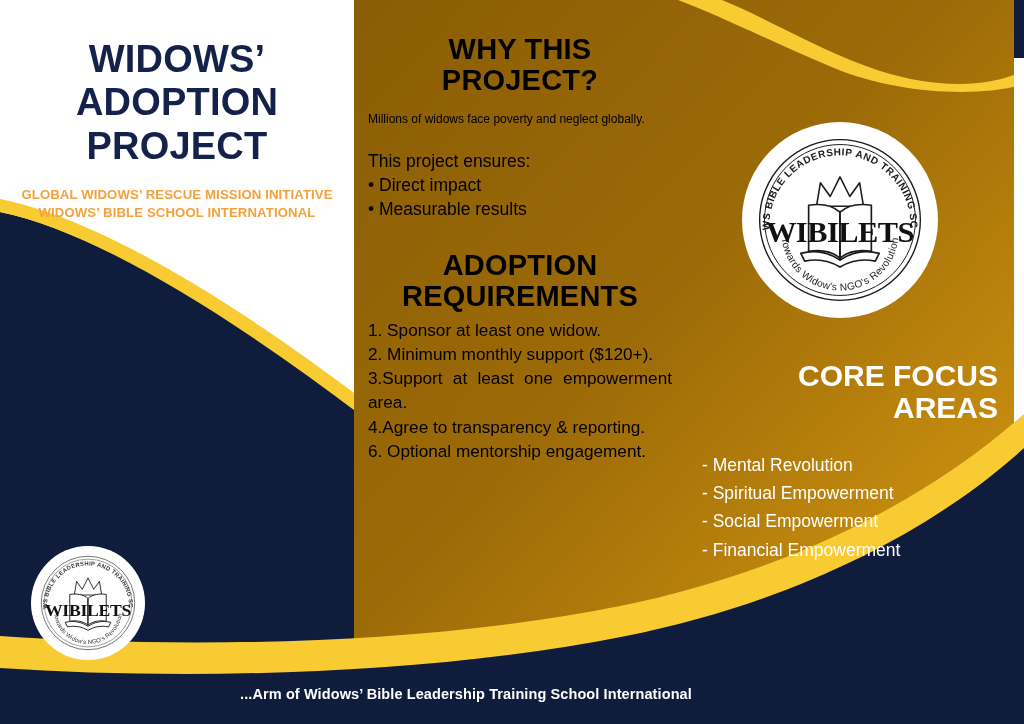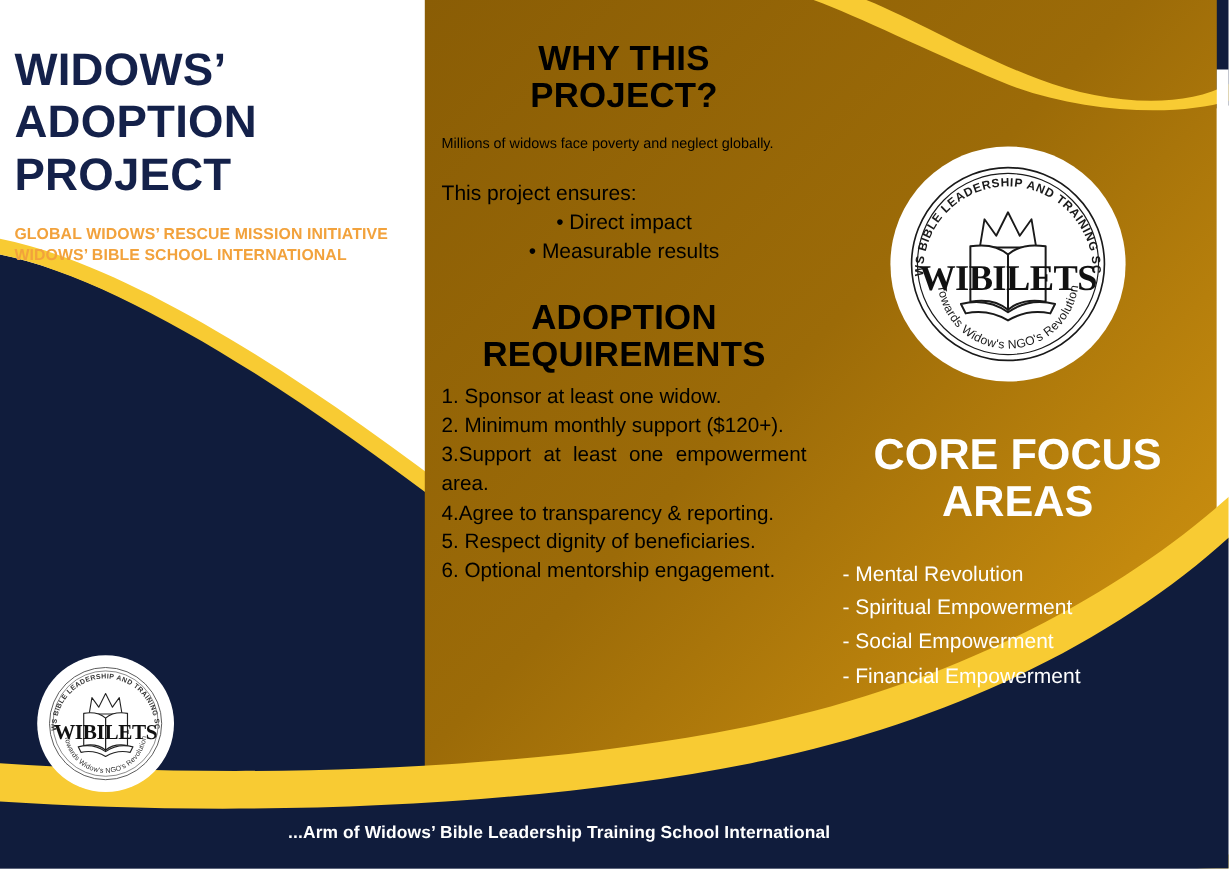--- a/index.html
+++ b/index.html
@@ -14,21 +14,21 @@
     overflow:hidden;
     background:#ffffff;
   }
   #bg-layer{position:absolute;inset:0;width:1024px;height:724px;}
 
   
   .layer{position:absolute;}
 
   #left-col{
     left:0; top:38px; width:354px;
-    text-align:left;
+    text-align:center;
     padding:0 12px;
     box-sizing:border-box;
   }
   #main-title{
     color:#14214a;
     font-size:38px;
     line-height:1.14;
     font-weight:bold;
     letter-spacing:0.2px;
     margin:0;
@@ -66,21 +66,21 @@
     margin:14px 0 0 0;
     text-align:justify;
     font-weight:400;
   }
   .plain-line{
     font-size:17.5px;
     line-height:1.38;
     margin:0;
     font-weight:400;
   }
-  .bullet-list{list-style:none;margin:0;padding:0;text-align:center;}
+  .bullet-list{list-style:none;margin:0;padding:0;}
   .bullet-list li{
     font-size:17.5px;
     line-height:1.38;
     font-weight:400;
   }
   #why-gap{height:22px;}
   #adopt-head{margin-top:28px;}
   .num-list{list-style:none;margin:6px 0 0 0;padding:0;}
   .num-list li{
     font-size:17.2px;
@@ -90,24 +90,24 @@
   .num-list li.justify{text-align:justify;}
 
   
   #right-col{
     left:688px; top:360px; width:320px;
     color:#ffffff;
     padding:0 10px;
     box-sizing:border-box;
   }
   #focus-head{
-    font-size:36px;
+    font-size:30px;
     font-weight:bold;
     line-height:1.08;
-    text-align:center;
+    text-align:right;
     margin:0;
     white-space:pre-line;
   }
   #focus-list{list-style:none;margin:26px 0 0 0;padding:0 0 0 4px;}
   #focus-list li{
     font-size:17.5px;
     line-height:1.62;
     font-weight:400;
   }
 
@@ -198,21 +198,20 @@
     </ul>
 
     <h2 class="sec-head" id="adopt-head">ADOPTION
 REQUIREMENTS</h2>
 
     <ul class="num-list">
       <li>1. Sponsor at least one widow.</li>
       <li>2. Minimum monthly support ($120+).</li>
       <li class="justify">3.Support at least one empowerment area.</li>
       <li>4.Agree to transparency &amp; reporting.</li>
-      <li>5. Respect dignity of beneficiaries.</li>
       <li>6. Optional mentorship engagement.</li>
     </ul>
   </div>
 
   <div class="layer" id="right-col">
     <h2 id="focus-head">CORE FOCUS
 AREAS</h2>
     <ul id="focus-list">
       <li>- Mental Revolution</li>
       <li>- Spiritual Empowerment</li>

